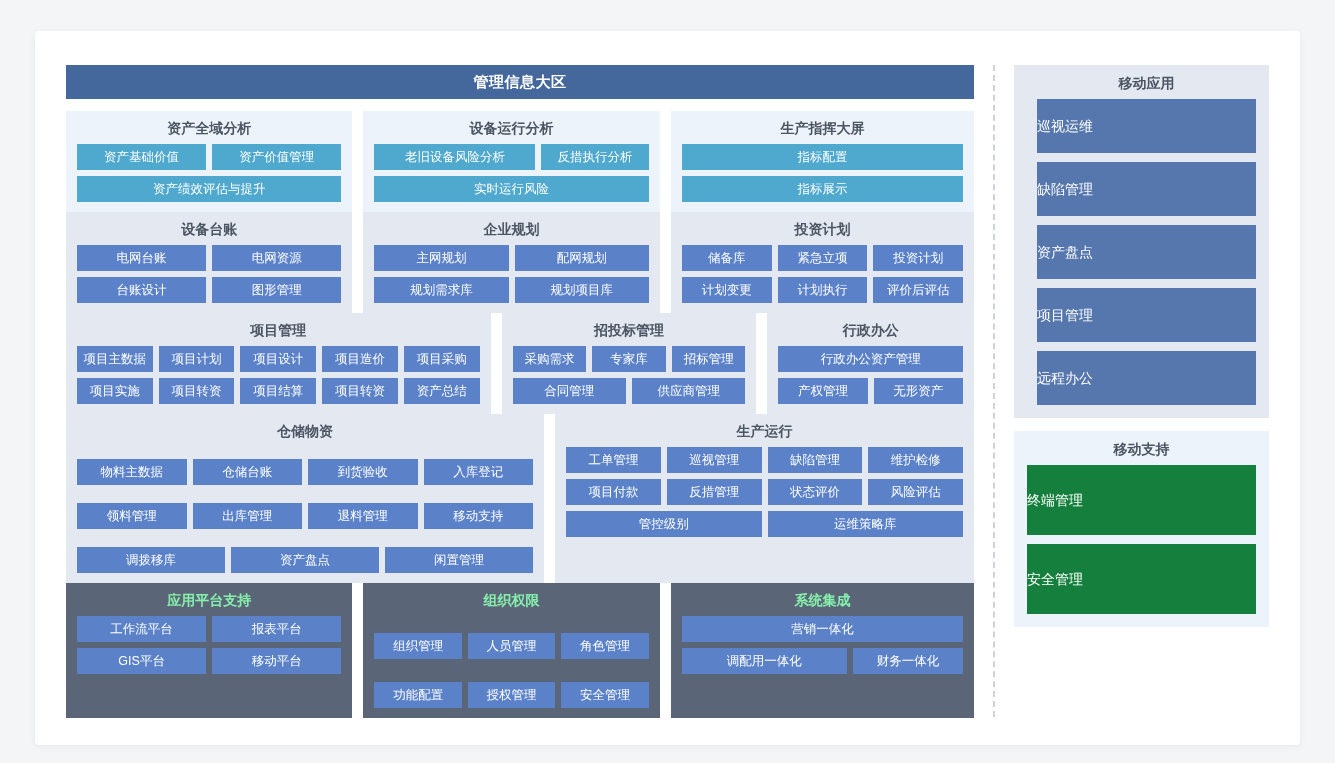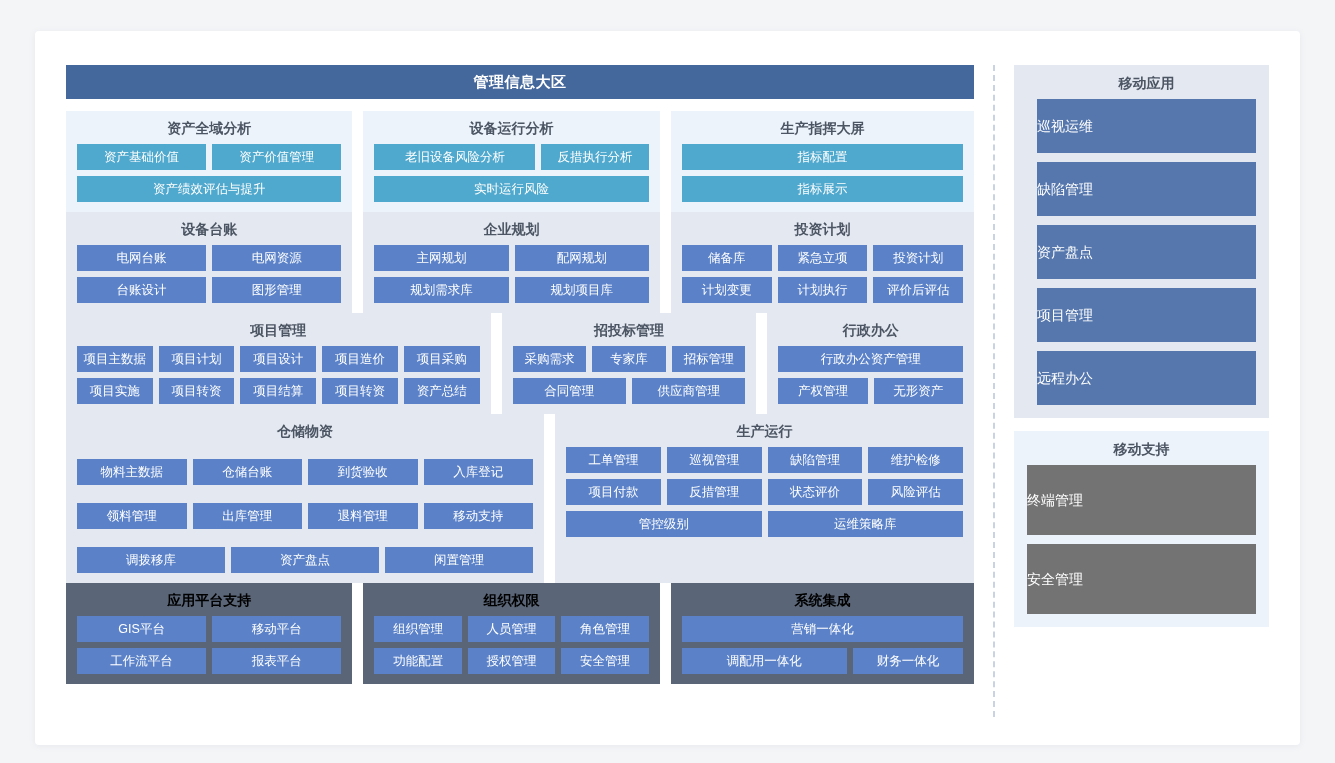--- a/index.html
+++ b/index.html
@@ -79,21 +79,21 @@
   .group.tone-dark  { background: #5a6678; }
 
   .group-title {
     text-align: center;
     font-size: 14px;
     font-weight: bold;
     color: #4b5563;
     margin-bottom: 7px;
     line-height: 18px;
   }
-  .group.tone-dark .group-title { color: #000000; }
+  .group.tone-dark .group-title { color: #86efac; }
 
   .btn-row { display: flex; gap: 6px; margin-bottom: 6px; }
   .btn-row:last-child { margin-bottom: 0; }
 
   .btn {
     flex: 1 1 0;
     height: 26px;
     line-height: 26px;
     text-align: center;
     font-size: 12.5px;
@@ -118,42 +118,42 @@
   .g-invest  { width: 307px; }
 
   .g-project { width: 430px; }
   .g-bid     { width: 258px; }
   .g-admin   { width: 209px; }
 
   .g-store   { width: 478px; gap: 12px; }
   .g-produce { width: 419px; }
 
   .g-platform{ width: 290px; }
-  .g-org     { width: 300px; }
+  .g-org     { width: 300px; gap: 17px; }
   .g-sysint  { width: 307px; }
 
   
   .side-group {
     padding: 9px 13px 13px 13px;
     margin-bottom: 13px;
   }
   .side-group.tone-grey  { background: #e4e8f0; padding-left: 23px; }
   .side-group.tone-light { background: #edf3fa; }
 
   .side-btn {
     height: 54px;
     line-height: 54px;
     text-align: left;
     font-size: 14px;
     color: #ffffff;
     margin-bottom: 9px;
   }
   .side-btn:last-child { margin-bottom: 0; }
   .side-btn.blue { background: #5577ad; }
-  .side-btn.cyan { background: #737373; }
+  .side-btn.cyan { background: #15803d; }
 
   .side-btn.tall { height: 70px; line-height: 70px; }
 </style>
 </head>
 <body>
 
 <div class="page-card">
   <div class="board">
 
     <div class="col-main">
@@ -327,26 +327,26 @@
           </div>
         </div>
 
       </div>
 
       <div class="row">
 
         <div class="group tone-dark g-platform">
           <div class="group-title">应用平台支持</div>
           <div class="btn-row">
+            <div class="btn blue">工作流平台</div>
+            <div class="btn blue">报表平台</div>
+          </div>
+          <div class="btn-row">
             <div class="btn blue">GIS平台</div>
             <div class="btn blue">移动平台</div>
-          </div>
-          <div class="btn-row">
-            <div class="btn blue">工作流平台</div>
-            <div class="btn blue">报表平台</div>
           </div>
         </div>
 
         <div class="group tone-dark g-org">
           <div class="group-title">组织权限</div>
           <div class="btn-row">
             <div class="btn blue">组织管理</div>
             <div class="btn blue">人员管理</div>
             <div class="btn blue">角色管理</div>
           </div>

